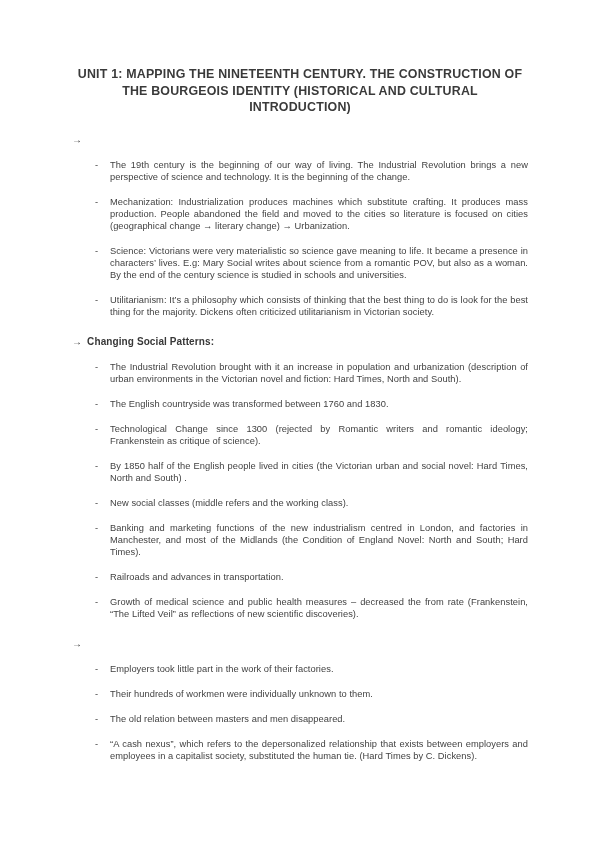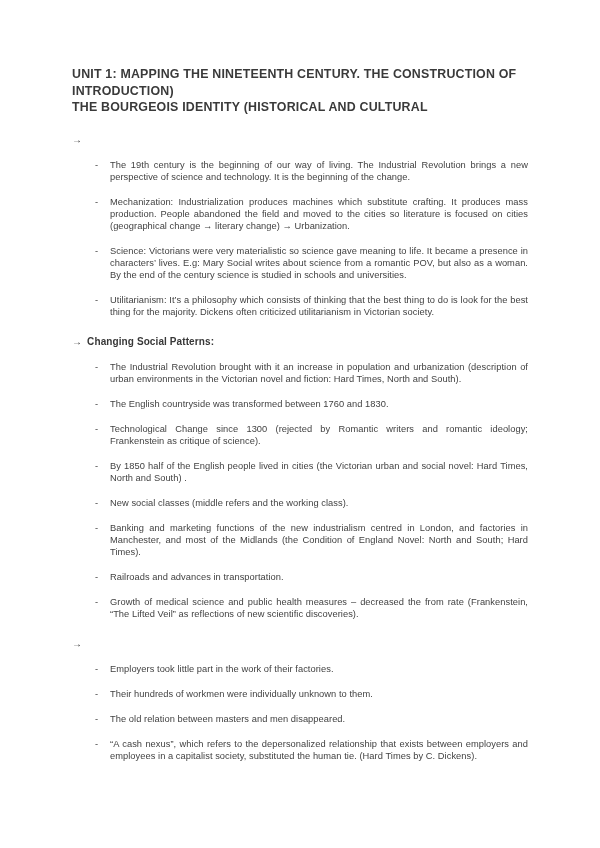--- a/index.html
+++ b/index.html
@@ -15,20 +15,21 @@
     color: #3e3e3e;
   }
   .page {
     box-sizing: border-box;
     width: 600px;
     height: 848px;
     padding: 66px 72px 40px 72px;
     background: #ffffff;
   }
   .doc-title {
+    text-align: center;
     font-weight: bold;
     font-size: 12.4px;
     line-height: 16.5px;
     letter-spacing: 0.2px;
     color: #3a3a3a;
   }
   .section-heading {
     display: flex;
     align-items: baseline;
     margin-top: 17px;
@@ -65,22 +66,22 @@
     color: #424242;
     letter-spacing: 0.05px;
   }
 </style>
 </head>
 <body>
 
 <div class="page">
   <div class="doc-title">
       <div class="title-line">UNIT 1: MAPPING THE NINETEENTH CENTURY. THE CONSTRUCTION OF</div>
+      <div class="title-line">THE BOURGEOIS IDENTITY (HISTORICAL AND CULTURAL</div>
       <div class="title-line">INTRODUCTION)</div>
-      <div class="title-line">THE BOURGEOIS IDENTITY (HISTORICAL AND CULTURAL</div>
     </div>
   <div>
       <div class="section-heading">
         <span class="arrow">→</span>
       </div>
       <div class="bullet">
         <span class="marker">-</span>
         <span class="bullet-text">The 19th century is the beginning of our way of living. The Industrial Revolution brings a new perspective of science and technology. It is the beginning of the change.</span>
       </div>
       <div class="bullet">

